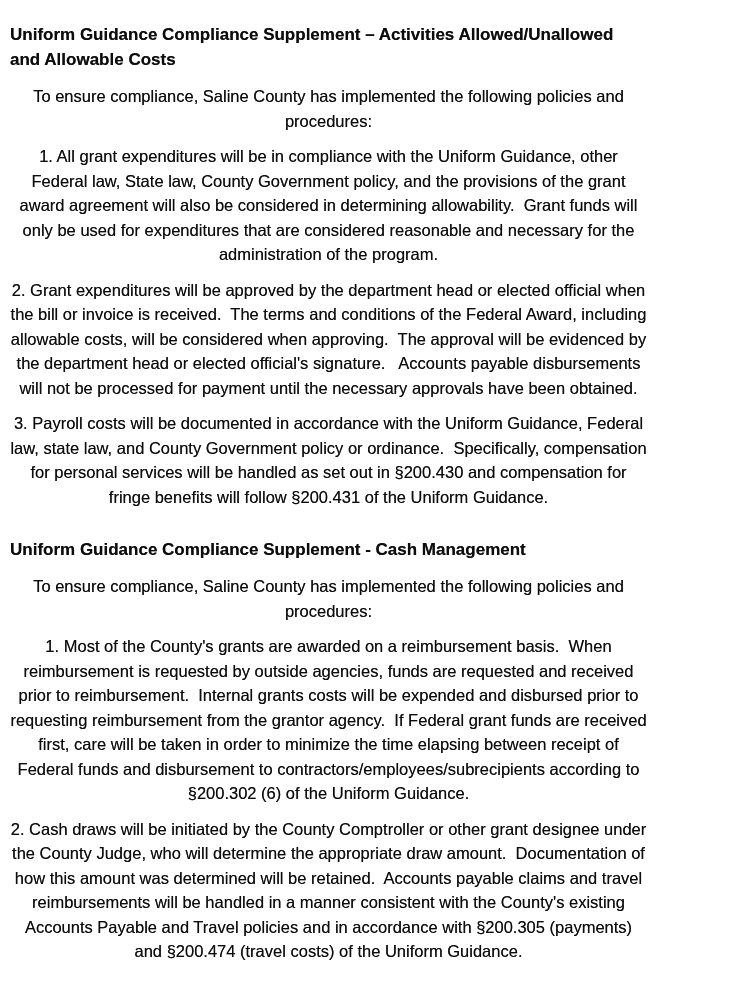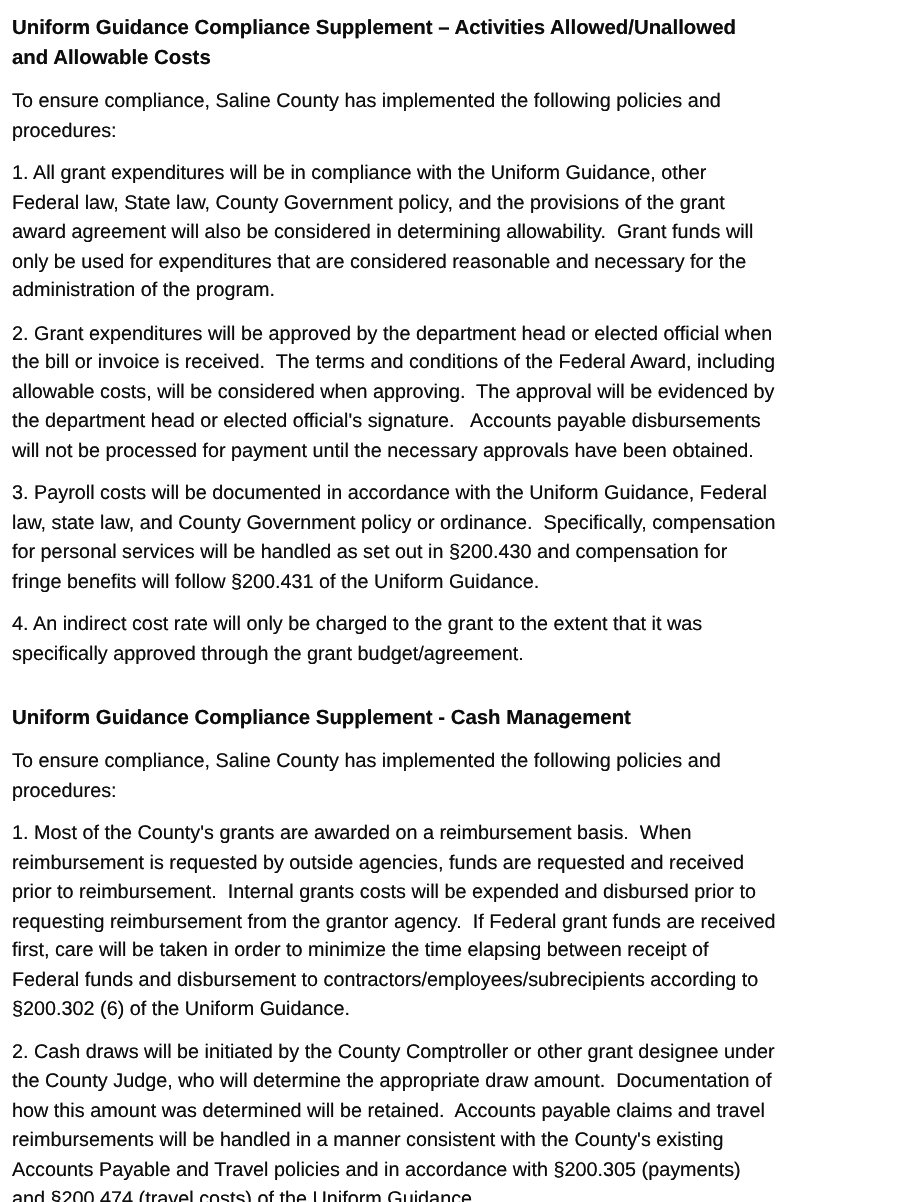--- a/index.html
+++ b/index.html
@@ -5,57 +5,57 @@
   html, body {
     margin: 0;
     padding: 0;
     background: #ffffff;
   }
   .page {
     width: 657px;
     height: 1002px;
     background: #ffffff;
     box-sizing: border-box;
-    padding: 10px 10px 0 10px;
+    padding: 22px 10px 0 10px;
     overflow: hidden;
     font-family: "Liberation Sans", "DejaVu Sans", sans-serif;
     color: #0d0d0d;
     
     text-shadow: 0 0 0.4px rgba(0,0,0,0.65);
   }
   .doc-section { display: block; }
   .section-heading {
     font-size: 17px;
     font-weight: bold;
     line-height: 25px;
     margin: 0 0 12px 0;
     white-space: pre-wrap;
   }
   .body-para {
     font-size: 16.5px;
     font-weight: normal;
     line-height: 24.5px;
     margin: 0 0 11px 0;
     white-space: pre-wrap;
+    text-align: center;
   }
   .body-para:last-child { margin-bottom: 0; }
   .section-cash { margin-top: 28px; }
 </style>
 </head>
 <body>
 
 <div class="page">
 
   <section class="doc-section section-activities">
     <h1 class="section-heading">Uniform Guidance Compliance Supplement – Activities Allowed/Unallowed and Allowable Costs</h1>
     <p class="body-para">To ensure compliance, Saline County has implemented the following policies and procedures:</p>
     <p class="body-para">1. All grant expenditures will be in compliance with the Uniform Guidance, other Federal law, State law, County Government policy, and the provisions of the grant award agreement will also be considered in determining allowability.  Grant funds will only be used for expenditures that are considered reasonable and necessary for the administration of the program.</p>
     <p class="body-para">2. Grant expenditures will be approved by the department head or elected official when the bill or invoice is received.  The terms and conditions of the Federal Award, including allowable costs, will be considered when approving.  The approval will be evidenced by the department head or elected official's signature.   Accounts payable disbursements will not be processed for payment until the necessary approvals have been obtained.</p>
     <p class="body-para">3. Payroll costs will be documented in accordance with the Uniform Guidance, Federal law, state law, and County Government policy or ordinance.  Specifically, compensation for personal services will be handled as set out in §200.430 and compensation for fringe benefits will follow §200.431 of the Uniform Guidance.</p>
-    <p class="body-para">4. An indirect cost rate will only be charged to the grant to the extent that it was specifically approved through the grant budget/agreement.</p>
   </section>
 
   <section class="doc-section section-cash">
     <h1 class="section-heading">Uniform Guidance Compliance Supplement - Cash Management</h1>
     <p class="body-para">To ensure compliance, Saline County has implemented the following policies and procedures:</p>
     <p class="body-para">1. Most of the County's grants are awarded on a reimbursement basis.  When reimbursement is requested by outside agencies, funds are requested and received prior to reimbursement.  Internal grants costs will be expended and disbursed prior to requesting reimbursement from the grantor agency.  If Federal grant funds are received first, care will be taken in order to minimize the time elapsing between receipt of Federal funds and disbursement to contractors/employees/subrecipients according to §200.302 (6) of the Uniform Guidance.</p>
     <p class="body-para">2. Cash draws will be initiated by the County Comptroller or other grant designee under the County Judge, who will determine the appropriate draw amount.  Documentation of how this amount was determined will be retained.  Accounts payable claims and travel reimbursements will be handled in a manner consistent with the County's existing Accounts Payable and Travel policies and in accordance with §200.305 (payments) and §200.474 (travel costs) of the Uniform Guidance.</p>
   </section>
 
 </div>

